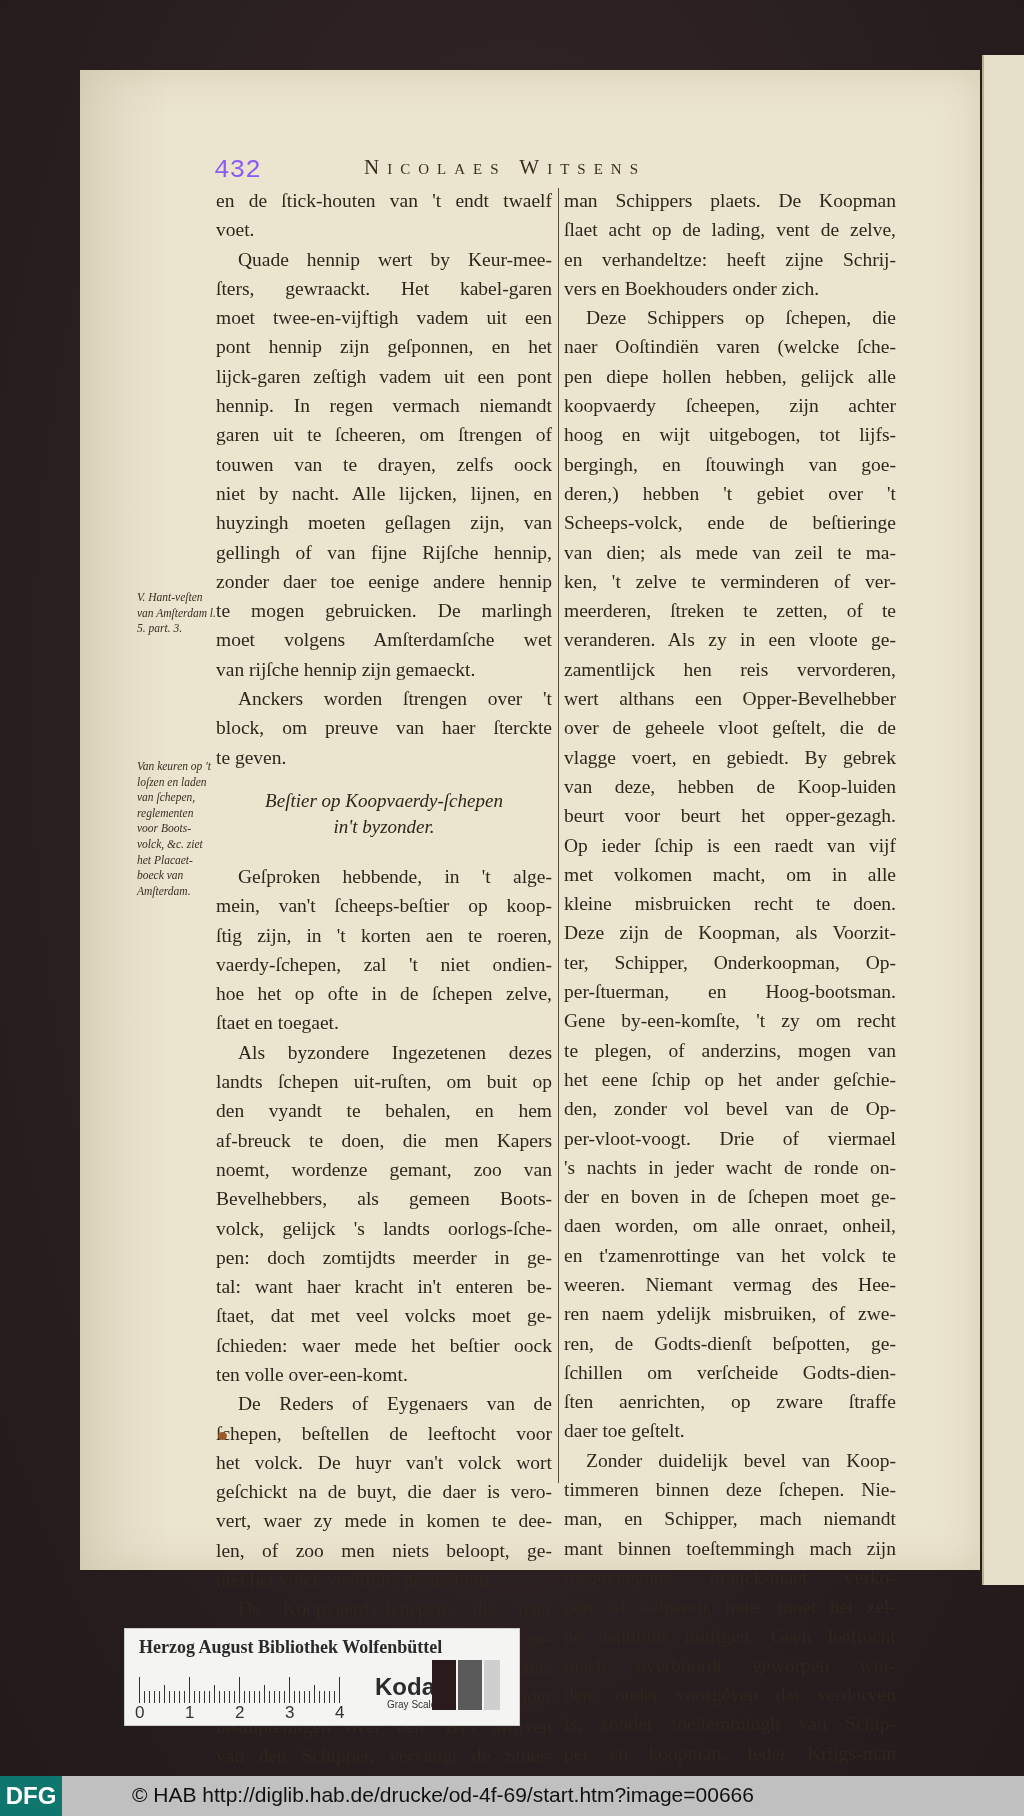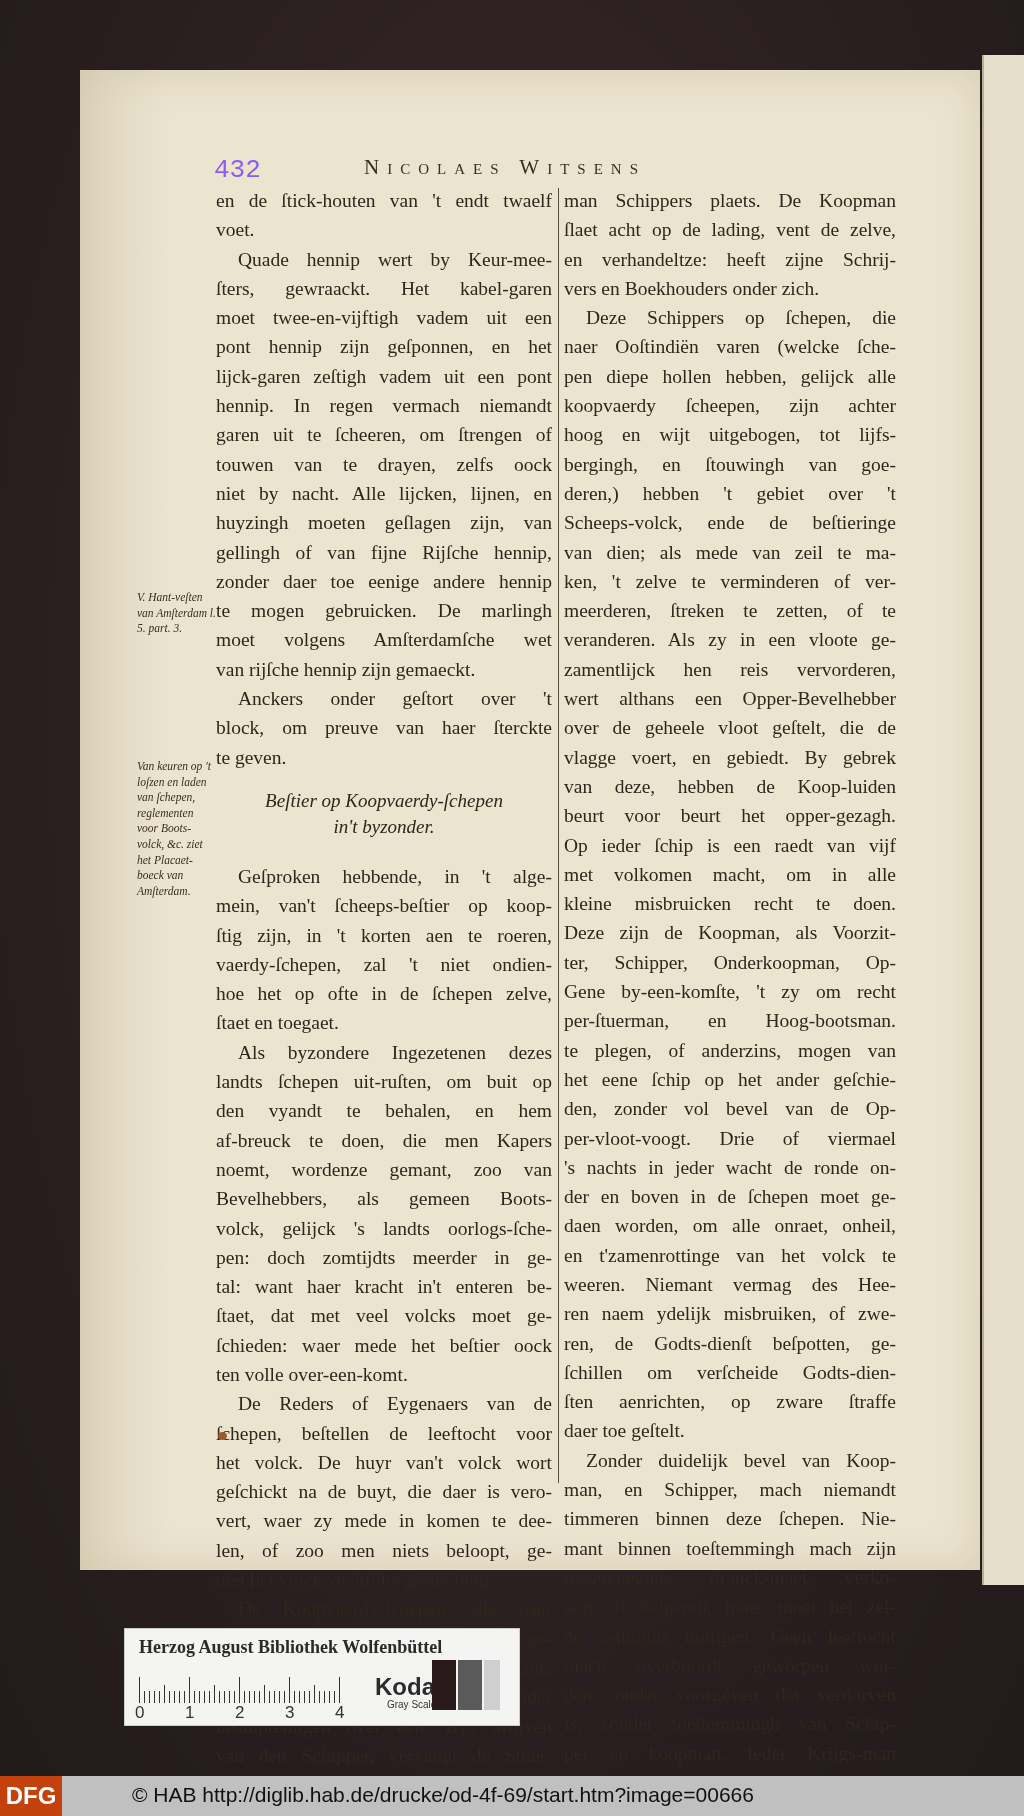--- a/index.html
+++ b/index.html
@@ -82,21 +82,21 @@
   }
   .kodak-name { font-weight:bold; font-size:24px; color:#2b2b2b; line-height:24px; }
   .kodak-sub { font-size:10px; color:#333; text-align:center; }
   .gray-patch-1 { position:absolute; left:432px; top:1660px; width:24px; height:50px; background:#2b1a1c; }
   .gray-patch-2 { position:absolute; left:458px; top:1660px; width:24px; height:50px; background:#5a5a5a; }
   .gray-patch-3 { position:absolute; left:484px; top:1660px; width:16px; height:50px; background:#cfcfcf; }
   .footer {
     position:absolute; left:0; top:1776px; width:1024px; height:40px; background:#c0c0c0;
   }
   .dfg {
-    position:absolute; left:0; top:0; width:62px; height:40px; background:#c2410c;
+    position:absolute; left:0; top:0; width:62px; height:40px; background:#0f766e;
     color:#fff; font-family:"Liberation Sans", sans-serif; font-weight:bold; font-size:24px;
     line-height:40px; text-align:center;
   }
   .copyright {
     position:absolute; left:132px; top:7px; font-family:"Liberation Sans", sans-serif;
     font-size:21px; color:#111; white-space:nowrap;
   }
 </style>
 </head>
 <body>
@@ -123,21 +123,21 @@
     <span class="line">hennip. In regen vermach niemandt</span>
     <span class="line">garen uit te ſcheeren, om ſtrengen of</span>
     <span class="line">touwen van te drayen, zelfs oock</span>
     <span class="line">niet by nacht. Alle lijcken, lijnen, en</span>
     <span class="line">huyzingh moeten geſlagen zijn, van</span>
     <span class="line">gellingh of van fijne Rijſche hennip,</span>
     <span class="line">zonder daer toe eenige andere hennip</span>
     <span class="line">te mogen gebruicken. De marlingh</span>
     <span class="line">moet volgens Amſterdamſche wet</span>
     <span class="line last">van rijſche hennip zijn gemaeckt.</span>
-    <span class="line indent">Anckers onder geſtort over 't</span>
+    <span class="line indent">Anckers worden ſtrengen over 't</span>
     <span class="line">block, om preuve van haer ſterckte</span>
     <span class="line last">te geven.</span>
     <span class="gap"></span>
     <span class="heading">Beſtier op Koopvaerdy-ſchepen</span>
     <span class="heading">in't byzonder.</span>
     <span class="gap" style="height: 22px;"></span>
     <span class="line indent">Geſproken hebbende, in 't alge-</span>
     <span class="line">mein, van't ſcheeps-beſtier op koop-</span>
     <span class="line">ſtig zijn, in 't korten aen te roeren,</span>
     <span class="line">vaerdy-ſchepen, zal 't niet ondien-</span>
@@ -191,39 +191,39 @@
     <span class="line">wert althans een Opper-Bevelhebber</span>
     <span class="line">over de geheele vloot geſtelt, die de</span>
     <span class="line">vlagge voert, en gebiedt. By gebrek</span>
     <span class="line">van deze, hebben de Koop-luiden</span>
     <span class="line">beurt voor beurt het opper-gezagh.</span>
     <span class="line">Op ieder ſchip is een raedt van vijf</span>
     <span class="line">met volkomen macht, om in alle</span>
     <span class="line">kleine misbruicken recht te doen.</span>
     <span class="line">Deze zijn de Koopman, als Voorzit-</span>
     <span class="line">ter, Schipper, Onderkoopman, Op-</span>
+    <span class="line">per-ſtuerman, en Hoog-bootsman.</span>
     <span class="line">Gene by-een-komſte, 't zy om recht</span>
-    <span class="line">per-ſtuerman, en Hoog-bootsman.</span>
     <span class="line">te plegen, of anderzins, mogen van</span>
     <span class="line">het eene ſchip op het ander geſchie-</span>
     <span class="line">den, zonder vol bevel van de Op-</span>
     <span class="line">per-vloot-voogt. Drie of viermael</span>
     <span class="line">'s nachts in jeder wacht de ronde on-</span>
     <span class="line">der en boven in de ſchepen moet ge-</span>
     <span class="line">daen worden, om alle onraet, onheil,</span>
     <span class="line">en t'zamenrottinge van het volck te</span>
     <span class="line">weeren. Niemant vermag des Hee-</span>
     <span class="line">ren naem ydelijk misbruiken, of zwe-</span>
     <span class="line">ren, de Godts-dienſt beſpotten, ge-</span>
     <span class="line">ſchillen om verſcheide Godts-dien-</span>
     <span class="line">ſten aenrichten, op zware ſtraffe</span>
     <span class="line last">daer toe geſtelt.</span>
     <span class="line indent">Zonder duidelijk bevel van Koop-</span>
+    <span class="line">timmeren binnen deze ſchepen. Nie-</span>
     <span class="line">man, en Schipper, mach niemandt</span>
-    <span class="line">timmeren binnen deze ſchepen. Nie-</span>
     <span class="line">mant binnen toeſtemmingh mach zijn</span>
     <span class="line">toegevoeghde dranck-maet verko-</span>
     <span class="line">pen, of beſparen, maer moet het zel-</span>
     <span class="line">ne aenſtonts nuttigen. Geen leeftocht</span>
     <span class="line">mach overboordt geworpen wor-</span>
     <span class="line">den, onder voorgéven dat verdorven</span>
     <span class="line">is, zonder toeſtemmingh van Schip-</span>
     <span class="line">per en koopman. Ieder Krijgs-man</span>
     <span class="line" style="text-align: right; text-align-last: right;">heeft</span>
   </div>

